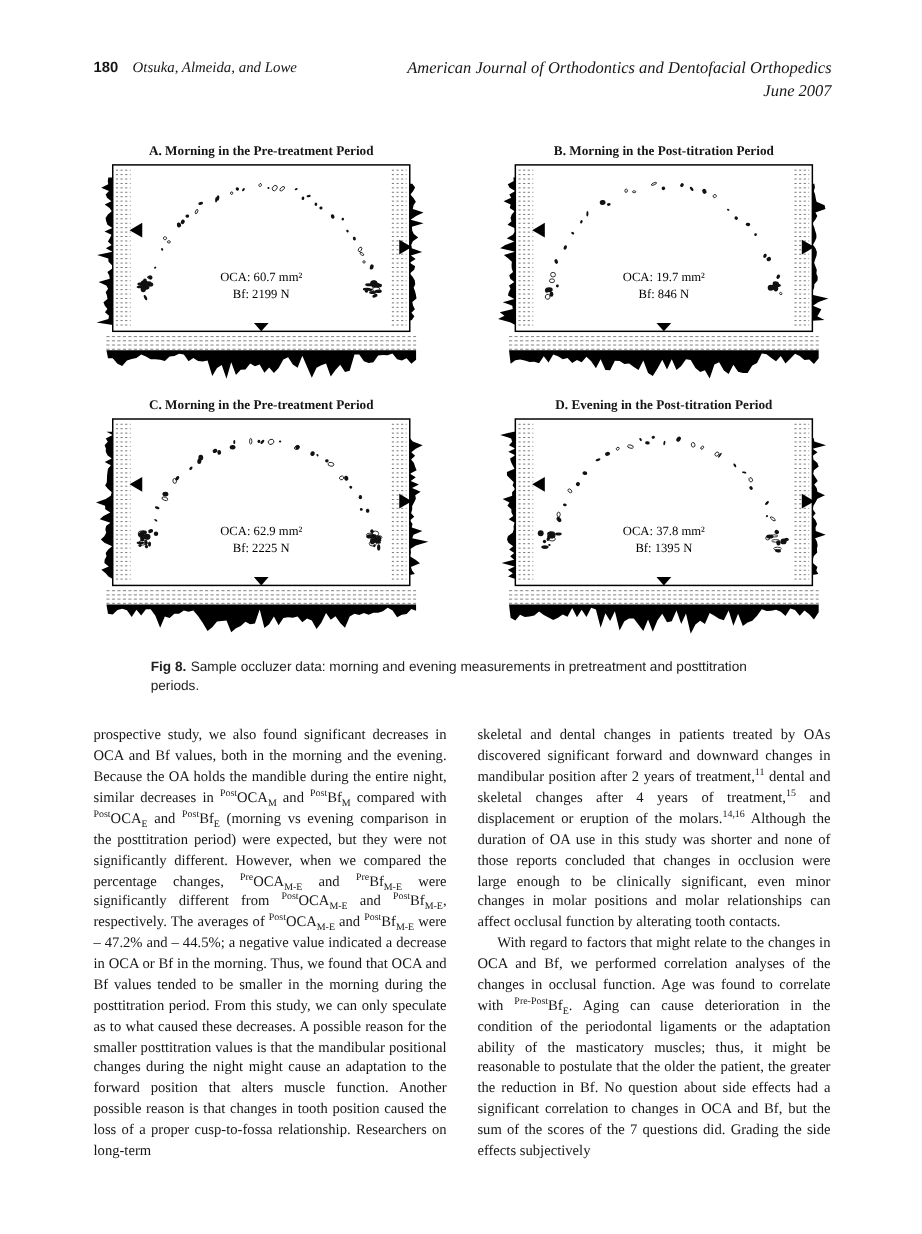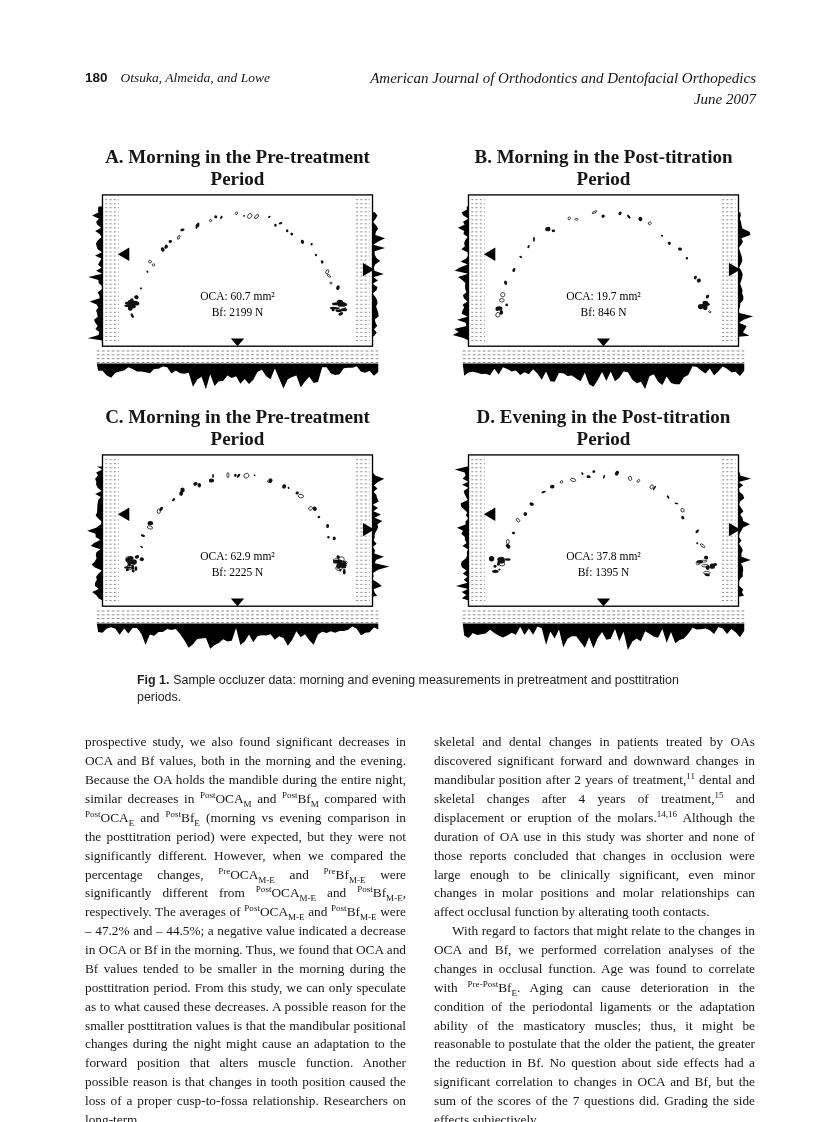--- a/index.html
+++ b/index.html
@@ -1,25 +1,25 @@
 <!DOCTYPE html>
 <html><head>
 <meta charset="utf-8">
 <style>
   html,body{margin:0;padding:0;background:#fff;}
   .page{width:838px;height:1122px;background:#fff;box-sizing:border-box;
-        padding:68px 82px 30px 85px;outline:1px solid #d9d9d9;overflow:hidden;
+        padding:52px 82px 30px 85px;outline:1px solid #d9d9d9;overflow:hidden;
         font-family:"Liberation Serif",serif;color:#161616;}
   .page-header{display:flex;justify-content:space-between;align-items:flex-start;margin-bottom:36px;}
   .page-num{font-family:"Liberation Sans",sans-serif;font-weight:bold;font-size:13.5px;margin-right:9px;}
   .authors{font-style:italic;font-size:13.5px;}
   .header-right{text-align:right;font-style:italic;font-size:15px;line-height:1.4;}
   .figure-grid{display:grid;grid-template-columns:305px 305px;justify-content:space-between;row-gap:10px;}
   .panel{margin:0;}
-  .panel-title{font-weight:bold;font-size:19px;text-align:center;margin:0 0 3px 0;}
+  .panel-title{font-weight:bold;font-size:12px;text-align:center;margin:0 0 3px 0;}
   .panel-svg{display:block;}
   .panel-label{font-family:"Liberation Serif",serif;font-size:12px;text-anchor:middle;fill:#000;}
   .caption{margin:16px 0 0 52px;font-family:"Liberation Sans",sans-serif;font-size:12.4px;
            line-height:1.35;max-width:575px;color:#222;}
   .cap-label{font-weight:bold;margin-right:4px;}
   .body-columns{display:flex;gap:28px;margin-top:28px;align-items:flex-end;}
   .col{width:321px;}
   .para{margin:0;font-size:13.3px;line-height:1.42;text-align:justify;}
   .para.indent{text-indent:18px;}
   sup,sub{font-size:0.68em;line-height:0;}
@@ -617,21 +617,21 @@
               <ellipse cx="272.6" cy="118.2" rx="2.9" ry="2.8" fill="#111"></ellipse>
             </g>
           <text class="panel-label" x="159" y="112">OCA: 37.8 mm²</text>
           <text class="panel-label" x="159" y="128">Bf: 1395 N</text>
         </svg>
       </figure>
 
     </div>
 
     <figcaption class="caption">
-      <span class="cap-label">Fig 1.</span><span>Sample occluzer data: morning and evening measurements in pretreatment and posttitration periods.</span>
+      <span class="cap-label">Fig 8.</span><span>Sample occluzer data: morning and evening measurements in pretreatment and posttitration periods.</span>
     </figcaption>
   </section>
 
   <main class="body-columns">
     <div class="col">
       <p class="para">prospective study, we also found significant decreases in OCA and Bf values, both in the morning and the evening. Because the OA holds the mandible during the entire night, similar decreases in <sup>Post</sup>OCA<sub>M</sub> and <sup>Post</sup>Bf<sub>M</sub> compared with <sup>Post</sup>OCA<sub>E</sub> and <sup>Post</sup>Bf<sub>E</sub> (morning vs evening comparison in the posttitration period) were expected, but they were not significantly different. However, when we compared the percentage changes, <sup>Pre</sup>OCA<sub>M-E</sub> and <sup>Pre</sup>Bf<sub>M-E</sub> were significantly different from <sup>Post</sup>OCA<sub>M-E</sub> and <sup>Post</sup>Bf<sub>M-E</sub>, respectively. The averages of <sup>Post</sup>OCA<sub>M-E</sub> and <sup>Post</sup>Bf<sub>M-E</sub> were – 47.2% and – 44.5%; a negative value indicated a decrease in OCA or Bf in the morning. Thus, we found that OCA and Bf values tended to be smaller in the morning during the posttitration period. From this study, we can only speculate as to what caused these decreases. A possible reason for the smaller posttitration values is that the mandibular positional changes during the night might cause an adaptation to the forward position that alters muscle function. Another possible reason is that changes in tooth position caused the loss of a proper cusp-to-fossa relationship. Researchers on long-term</p>
     </div>
     <div class="col">
       <p class="para">skeletal and dental changes in patients treated by OAs discovered significant forward and downward changes in mandibular position after 2 years of treatment,<sup>11</sup> dental and skeletal changes after 4 years of treatment,<sup>15</sup> and displacement or eruption of the molars.<sup>14,16</sup> Although the duration of OA use in this study was shorter and none of those reports concluded that changes in occlusion were large enough to be clinically significant, even minor changes in molar positions and molar relationships can affect occlusal function by alterating tooth contacts.</p>
       <p class="para indent">With regard to factors that might relate to the changes in OCA and Bf, we performed correlation analyses of the changes in occlusal function. Age was found to correlate with <sup>Pre-Post</sup>Bf<sub>E</sub>. Aging can cause deterioration in the condition of the periodontal ligaments or the adaptation ability of the masticatory muscles; thus, it might be reasonable to postulate that the older the patient, the greater the reduction in Bf. No question about side effects had a significant correlation to changes in OCA and Bf, but the sum of the scores of the 7 questions did. Grading the side effects subjectively</p>

